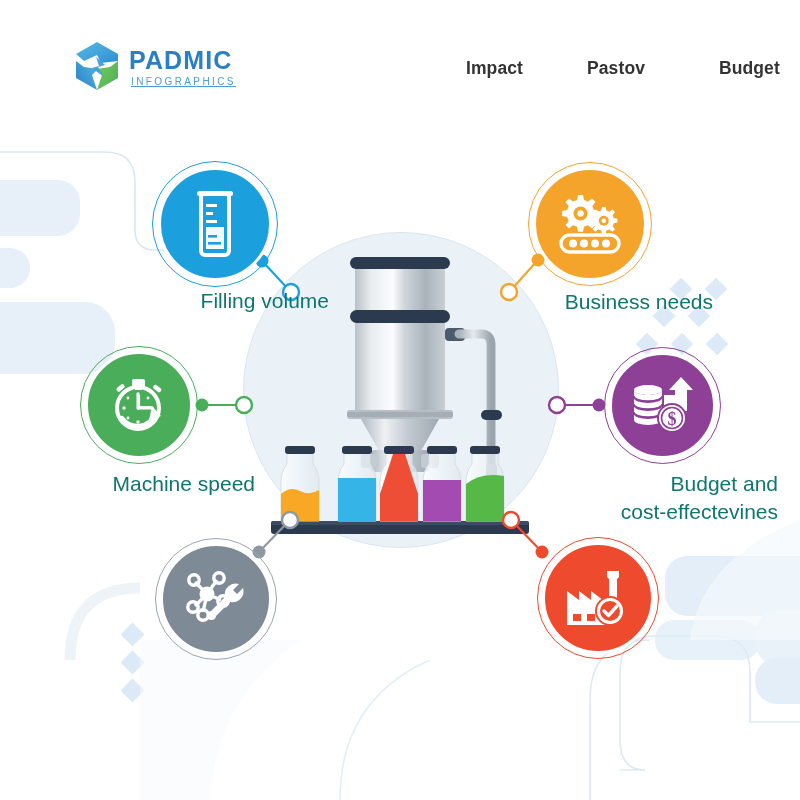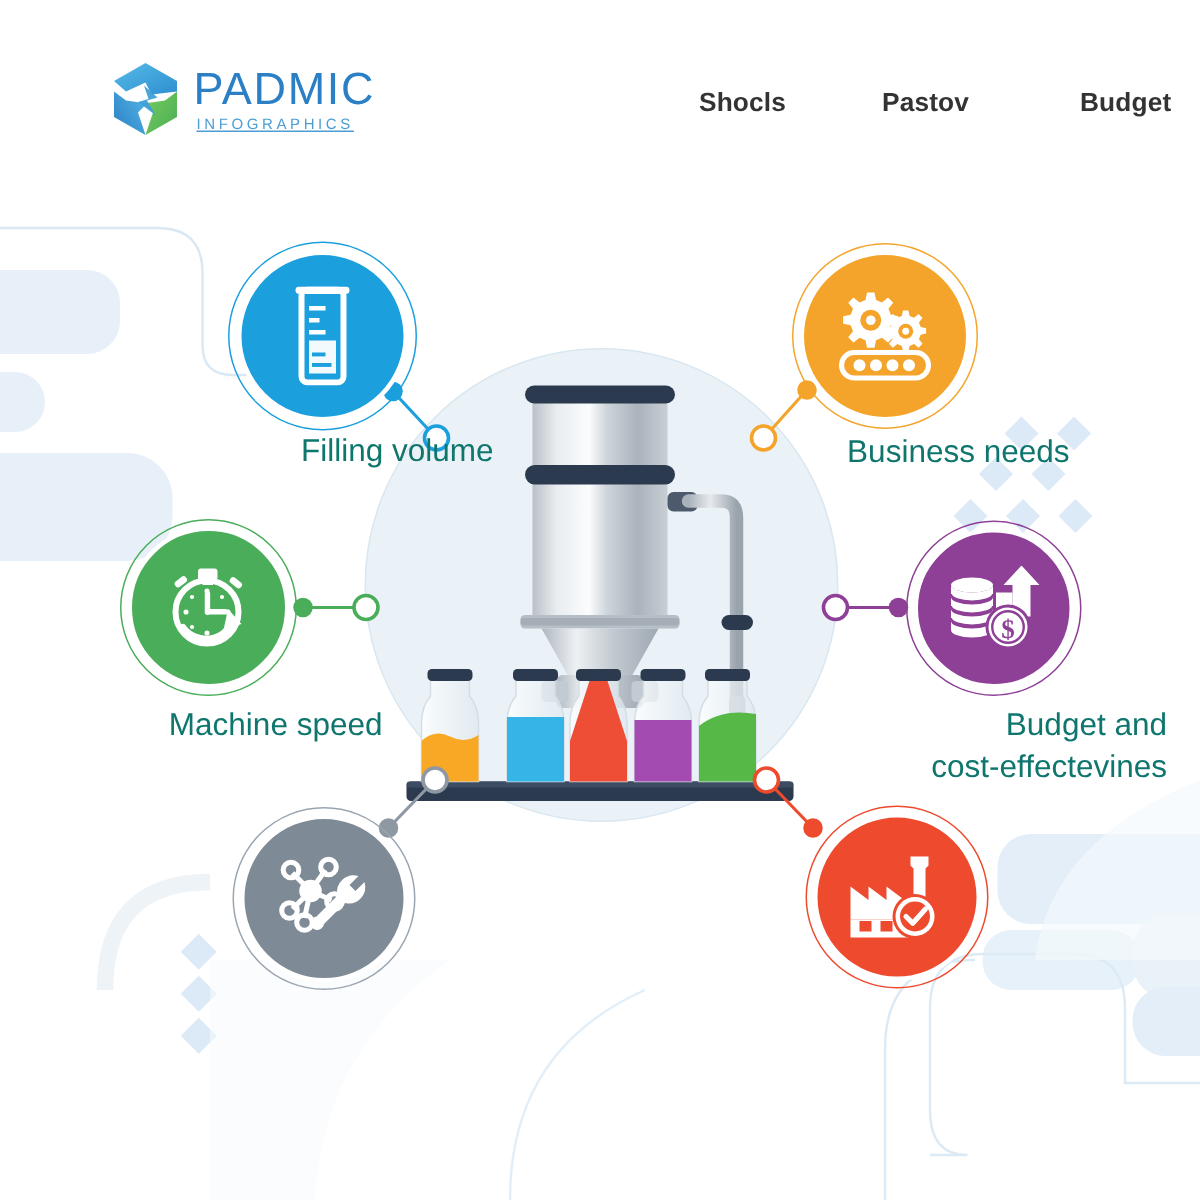--- a/index.html
+++ b/index.html
@@ -49,22 +49,22 @@
     height: 50px;
     flex: none;
   }
   .logo-text {
     display: flex;
     flex-direction: column;
     line-height: 1;
     padding-top: 2px;
   }
   .logo-title {
-    font-size: 30px;
-    font-weight: normal;
+    font-size: 25px;
+    font-weight: bold;
     color: #2b7fc4;
     letter-spacing: 1.1px;
   }
   .logo-sub {
     font-size: 10px;
     color: #4a9ed4;
     letter-spacing: 2.4px;
     margin-top: 4px;
     padding-left: 2px;
     text-decoration: underline;
@@ -208,21 +208,21 @@
         <path d="M44 13 L44 37 L23 49 L28 34 L22 28 L36 26 L44 20 Z" fill="url(#lgB)"></path>
 
         <path d="M22 16 L31 24 L24 26 L30 36 L18 27 L25 25 Z" fill="#3f9fd8" opacity="0.95"></path>
       </svg>
       <div class="logo-text">
         <span class="logo-title">PADMIC</span>
         <span class="logo-sub">INFOGRAPHICS</span>
       </div>
     </div>
     <div class="nav">
-      <span class="nav-item n1">Shocls</span>
+      <span class="nav-item n1">Impact</span>
       <span class="nav-item n2">Pastov</span>
       <span class="nav-item n3">Budget</span>
     </div>
   </div>
 
   <div class="center-circle"></div>
 
   <svg class="connector" style="left:0;top:0;width:800px;height:800px" viewBox="0 0 800 800">
 
     <line x1="263" y1="262" x2="289" y2="290" stroke="#1ba0dd" stroke-width="2.1"></line>

